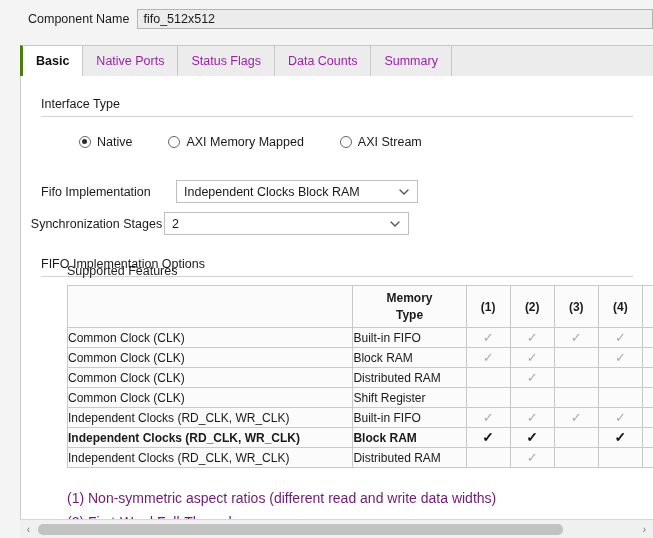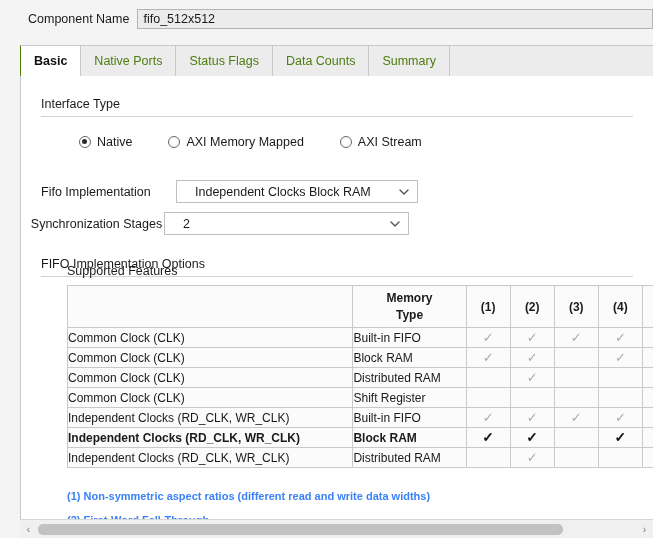--- a/index.html
+++ b/index.html
@@ -51,32 +51,32 @@
     white-space: nowrap;
   }
 
   
   .tabstrip {
     position: absolute;
     left: 20px; top: 45px;
     width: 633px; height: 31px;
     background: #ececec;
     border-top: 1px solid #c8c8c8;
-    border-left: 1px solid #4d7c0f;
+    border-left: 3px solid #4d7c0f;
     box-sizing: border-box;
     display: flex;
     align-items: stretch;
   }
   .tab {
     display: flex;
     align-items: center;
     justify-content: center;
     padding: 0 13px;
     font-size: 12.5px;
-    color: #4d7c0f;
+    color: #a21caf;
     border-right: 1px solid #c8c8c8;
     box-sizing: border-box;
     white-space: nowrap;
     cursor: default;
   }
   .tab.active {
     background: #ffffff;
     color: #111111;
     font-weight: bold;
     border-right: 1px solid #c8c8c8;
@@ -159,21 +159,21 @@
     white-space: nowrap;
   }
   .select-box {
     position: relative;
     height: 23px;
     background: #ffffff;
     border: 1px solid #c0c0c0;
     box-sizing: border-box;
     display: flex;
     align-items: center;
-    padding-left: 18px;
+    padding-left: 7px;
     font-size: 12.5px;
     color: #1a1a1a;
     white-space: nowrap;
     cursor: default;
   }
   .chev {
     position: absolute;
     right: 9px; top: 50%;
     width: 9px; height: 9px;
     margin-top: -5px;
@@ -238,24 +238,23 @@
   .tick.strong {
     color: #111111;
     font-weight: bold;
     font-size: 14px;
   }
   .memhead { line-height: 1.35; }
 
   
   .footnote {
     position: absolute;
-    font-size: 11px;
-    color: #3b82f6;
-    white-space: nowrap;
-    font-weight: bold;
+    font-size: 14px;
+    color: #701a75;
+    white-space: nowrap;
   }
 
   
   .hscroll {
     position: absolute;
     left: 20px; top: 519px;
     width: 633px; height: 19px;
     background: #f0f0f0;
     border-top: 1px solid #d6d6d6;
     box-sizing: border-box;

